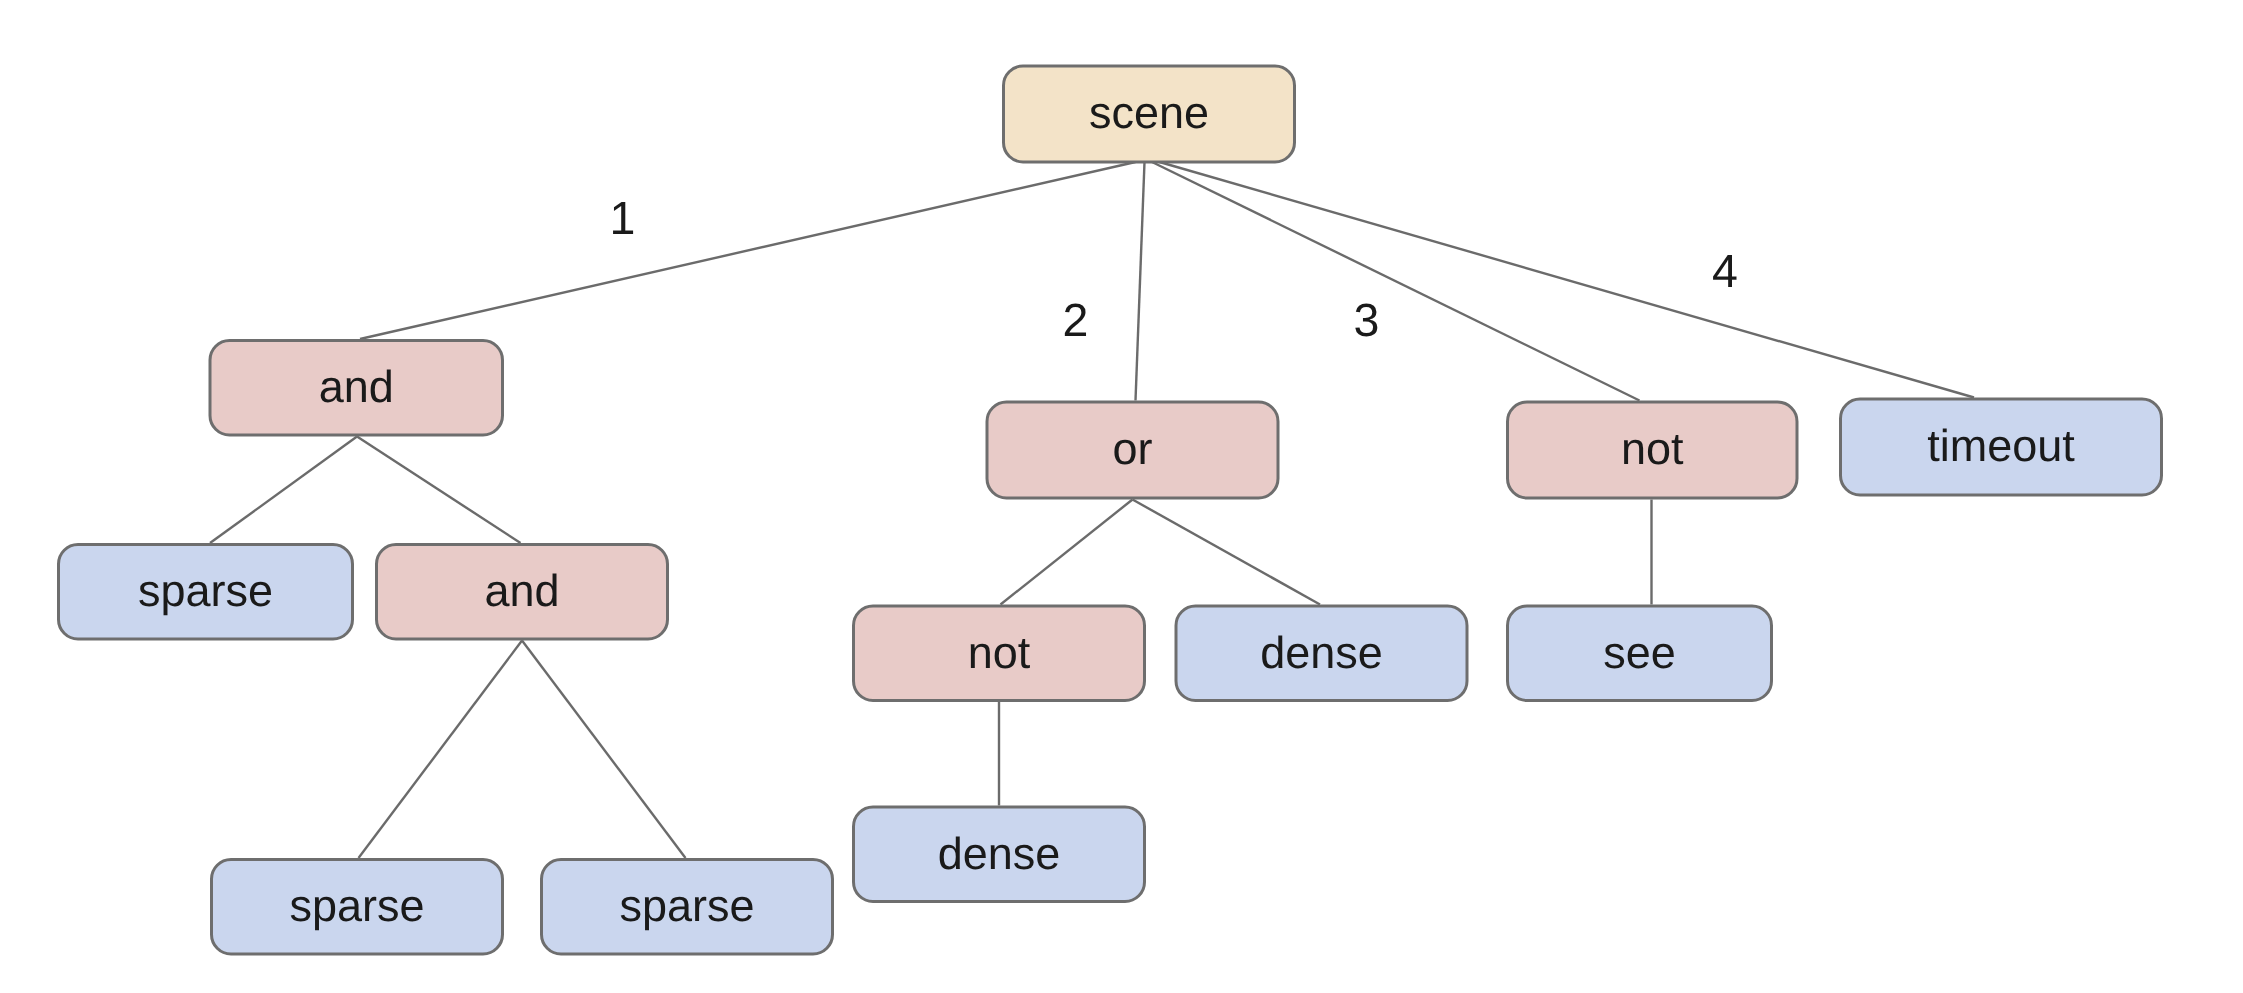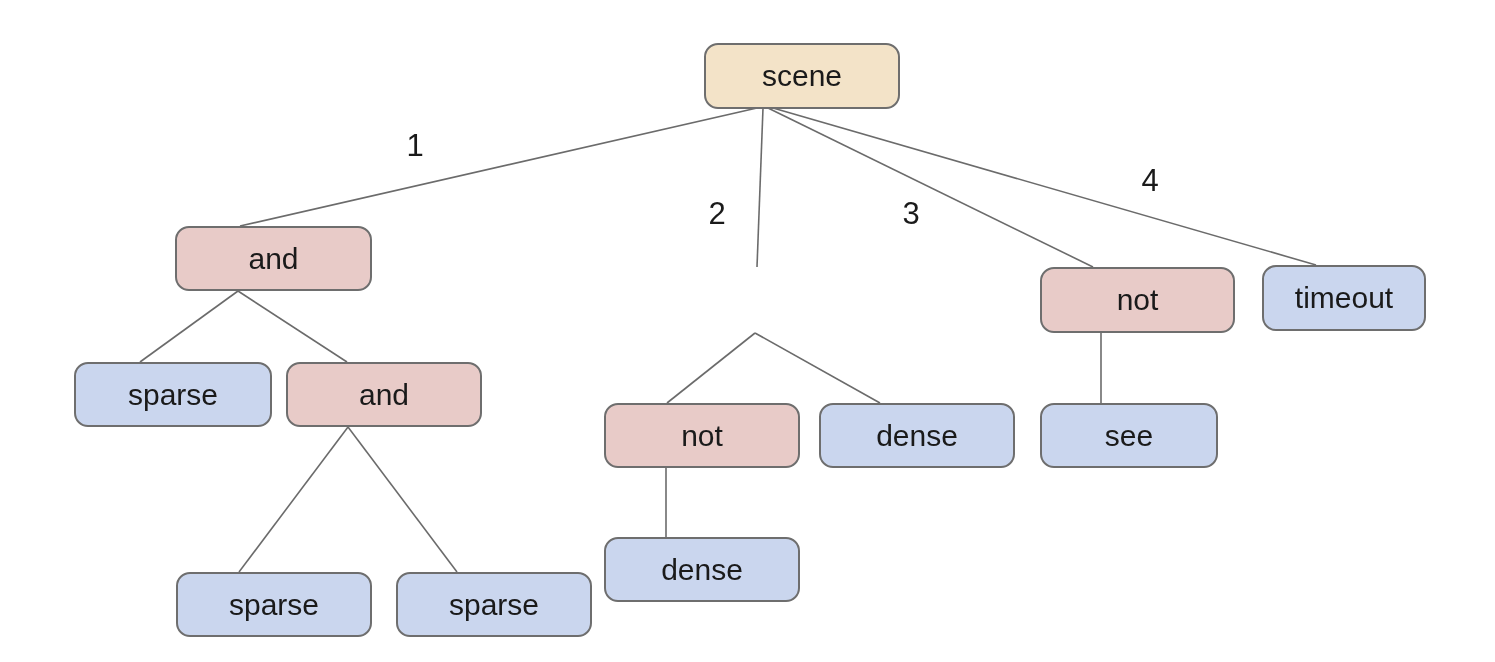--- a/index.html
+++ b/index.html
@@ -31,21 +31,20 @@
     position: absolute;
     display: flex;
     align-items: center;
     justify-content: center;
     border: 2px solid var(--node-border, #6e6e6e);
     border-radius: 14px;
     box-sizing: border-box;
     font-size: 30px;
     color: var(--text, #1a1a1a);
     white-space: nowrap;
-    margin-left: 36px;
   }
   .node.root { background: var(--root-fill, #f3e3c8); }
   .node.op   { background: var(--operator-fill, #e8cbc8); }
   .node.leaf { background: var(--leaf-fill, #cad6ee); }
   .edge-label {
     position: absolute;
     transform: translate(-50%, -50%);
     font-size: 31px;
     color: var(--text, #1a1a1a);
   }
@@ -71,22 +70,23 @@
   </svg>
 
   <span class="edge-label" style="left:415px;  top:146px;">1</span>
   <span class="edge-label" style="left:717px;  top:214px;">2</span>
   <span class="edge-label" style="left:911px;  top:214px;">3</span>
   <span class="edge-label" style="left:1150px; top:181px;">4</span>
 
   <div class="node root" style="left:668px;  top:43px;  width:196px; height:66px;">scene</div>
 
   <div class="node op" style="left:139px;  top:226px; width:197px; height:65px;">and</div>
+  <div class="node op" style="left:657px;  top:267px; width:196px; height:66px;">or</div>
   <div class="node op" style="left:1004px; top:267px; width:195px; height:66px;">not</div>
-  <div class="node leaf" style="left:1226px; top:265px; width:164px; height:66px;">timeout</div>
+  <div class="node leaf" style="left:1226px; top:265px; width:216px; height:66px;">timeout</div>
 
   <div class="node leaf" style="left:38px;   top:362px; width:198px; height:65px;">sparse</div>
   <div class="node op" style="left:250px;  top:362px; width:196px; height:65px;">and</div>
   <div class="node op" style="left:568px;  top:403px; width:196px; height:65px;">not</div>
   <div class="node leaf" style="left:783px;  top:403px; width:196px; height:65px;">dense</div>
   <div class="node leaf" style="left:1004px; top:403px; width:178px; height:65px;">see</div>
 
   <div class="node leaf" style="left:140px;  top:572px; width:196px; height:65px;">sparse</div>
   <div class="node leaf" style="left:360px;  top:572px; width:196px; height:65px;">sparse</div>
   <div class="node leaf" style="left:568px;  top:537px; width:196px; height:65px;">dense</div>

